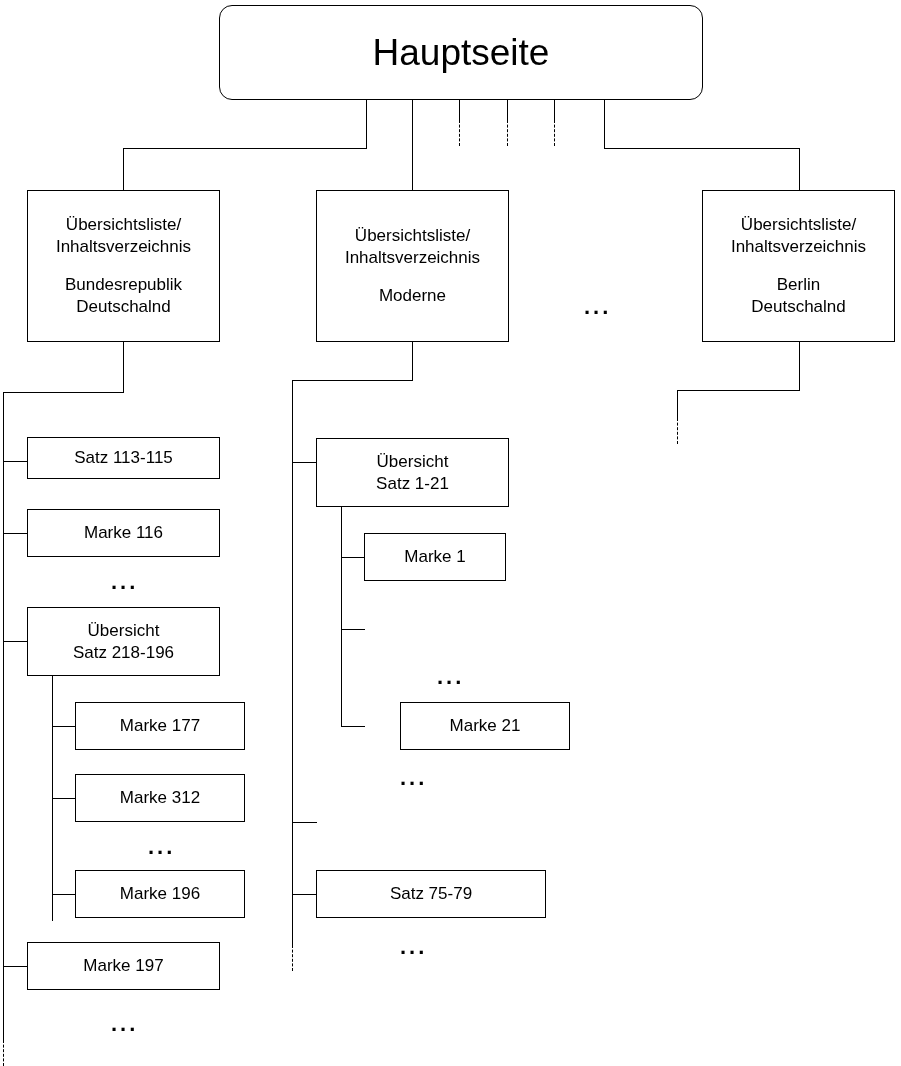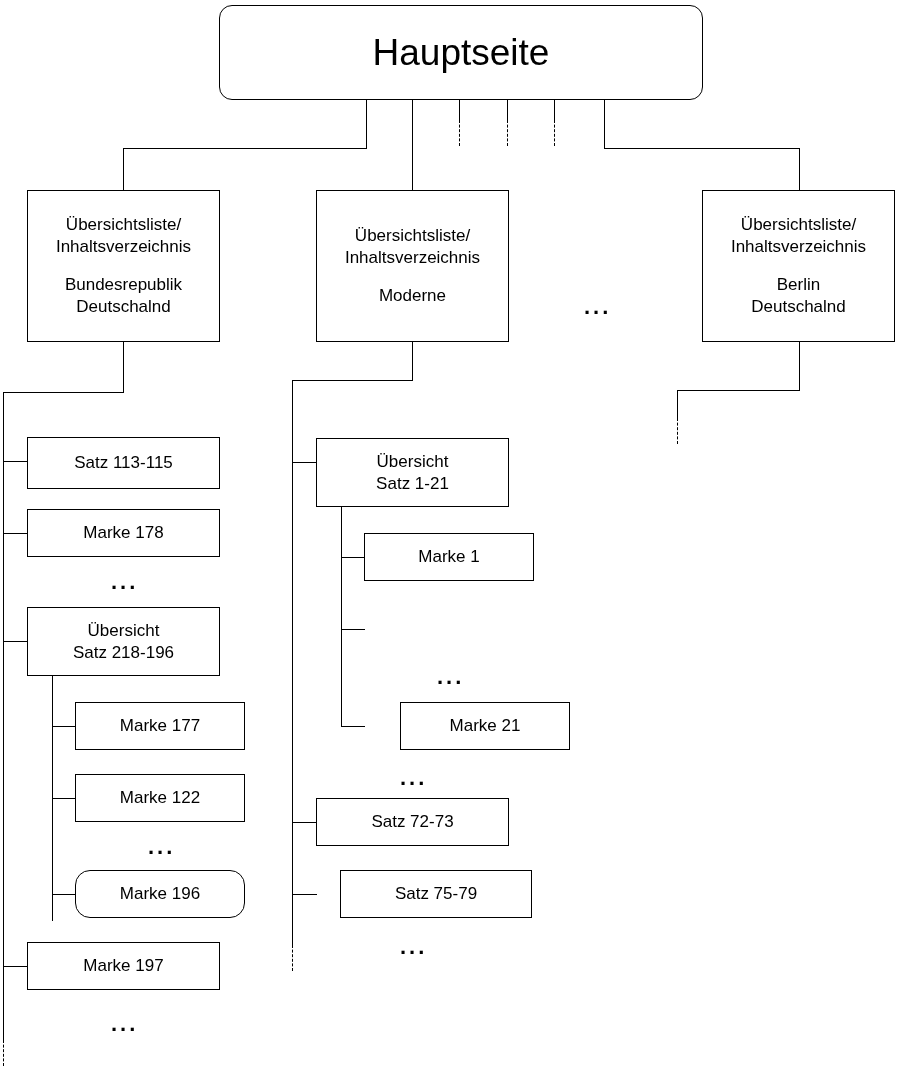--- a/index.html
+++ b/index.html
@@ -117,51 +117,51 @@
   <div class="ln-v" style="left:123px; top:342px; height:50px;"></div>
   <div class="ln-h" style="left:3px; top:392px; width:121px;"></div>
   <div class="ln-v" style="left:3px; top:392px; height:648px;"></div>
   <div class="dot-v" style="left:3px; top:1040px; height:26px;"></div>
 
   <div class="ln-h" style="left:3px; top:461px; width:25px;"></div>
   <div class="ln-h" style="left:3px; top:533px; width:25px;"></div>
   <div class="ln-h" style="left:3px; top:641px; width:25px;"></div>
   <div class="ln-h" style="left:3px; top:966px; width:25px;"></div>
 
-  <div class="node leaf-node" style="left:27px; top:437px; width:193px; height:52px;text-align:center;">
+  <div class="node leaf-node" style="left:27px; top:437px; width:193px; height:42px;text-align:center;">
     <span class="ln">Satz 113-115</span>
   </div>
 
   <div class="node leaf-node" style="left:27px; top:509px; width:193px; height:48px;">
-    <span class="ln">Marke 178</span>
+    <span class="ln">Marke 116</span>
   </div>
 
   <div class="ell" style="left:111px; top:571px;">...</div>
 
   <div class="node leaf-node" style="left:27px; top:607px; width:193px; height:69px;">
     <span class="ln">Übersicht</span>
     <span class="ln">Satz 218-196</span>
   </div>
 
   <div class="ln-v" style="left:52px; top:676px; width:1px; height:245px;"></div>
   <div class="ln-h" style="left:52px; top:726px; width:24px;"></div>
   <div class="ln-h" style="left:52px; top:798px; width:24px;"></div>
   <div class="ln-h" style="left:52px; top:894px; width:24px;"></div>
 
   <div class="node leaf-node" style="left:75px; top:702px; width:170px; height:48px;">
     <span class="ln">Marke 177</span>
   </div>
 
   <div class="node leaf-node" style="left:75px; top:774px; width:170px; height:48px;">
-    <span class="ln">Marke 122</span>
+    <span class="ln">Marke 312</span>
   </div>
 
   <div class="ell" style="left:148px; top:836px;">...</div>
 
-  <div class="node leaf-node" style="left:75px; top:870px; width:170px; height:48px;border-radius:15px;">
+  <div class="node leaf-node" style="left:75px; top:870px; width:170px; height:48px;">
     <span class="ln">Marke 196</span>
   </div>
 
   <div class="node leaf-node" style="left:27px; top:942px; width:193px; height:48px;">
     <span class="ln">Marke 197</span>
   </div>
 
   <div class="ell" style="left:111px; top:1013px;">...</div>
 
   <div class="ln-v" style="left:412px; top:342px; height:38px;"></div>
@@ -176,38 +176,35 @@
   <div class="node leaf-node" style="left:316px; top:438px; width:193px; height:69px;">
     <span class="ln">Übersicht</span>
     <span class="ln">Satz 1-21</span>
   </div>
 
   <div class="ln-v" style="left:341px; top:507px; height:219px;"></div>
   <div class="ln-h" style="left:341px; top:557px; width:24px;"></div>
   <div class="ln-h" style="left:341px; top:629px; width:24px;"></div>
   <div class="ln-h" style="left:341px; top:726px; width:24px;"></div>
 
-  <div class="node leaf-node" style="left:364px; top:533px; width:170px; height:48px;">
+  <div class="node leaf-node" style="left:364px; top:533px; width:142px; height:48px;">
     <span class="ln">Marke 1</span>
   </div>
 
 
   <div class="ell" style="left:437px; top:666px;">...</div>
 
   <div class="node leaf-node" style="left:364px; top:702px; width:170px; height:48px;margin-left:36px;">
     <span class="ln">Marke 21</span>
   </div>
 
   <div class="ell" style="left:400px; top:767px;">...</div>
 
-  <div class="node leaf-node" style="left:316px; top:798px; width:193px; height:48px;">
-    <span class="ln">Satz 72-73</span>
-  </div>
-
-  <div class="node leaf-node" style="left:316px; top:870px; width:192px; height:48px;margin-left:24px;">
+
+  <div class="node leaf-node" style="left:316px; top:870px; width:230px; height:48px;">
     <span class="ln">Satz 75-79</span>
   </div>
 
   <div class="ell" style="left:400px; top:936px;">...</div>
 
   <div class="ln-v" style="left:799px; top:342px; height:48px;"></div>
   <div class="ln-h" style="left:677px; top:390px; width:123px;"></div>
   <div class="ln-v" style="left:677px; top:390px; height:28px;"></div>
   <div class="dot-v" style="left:677px; top:418px; height:26px;"></div>
 

